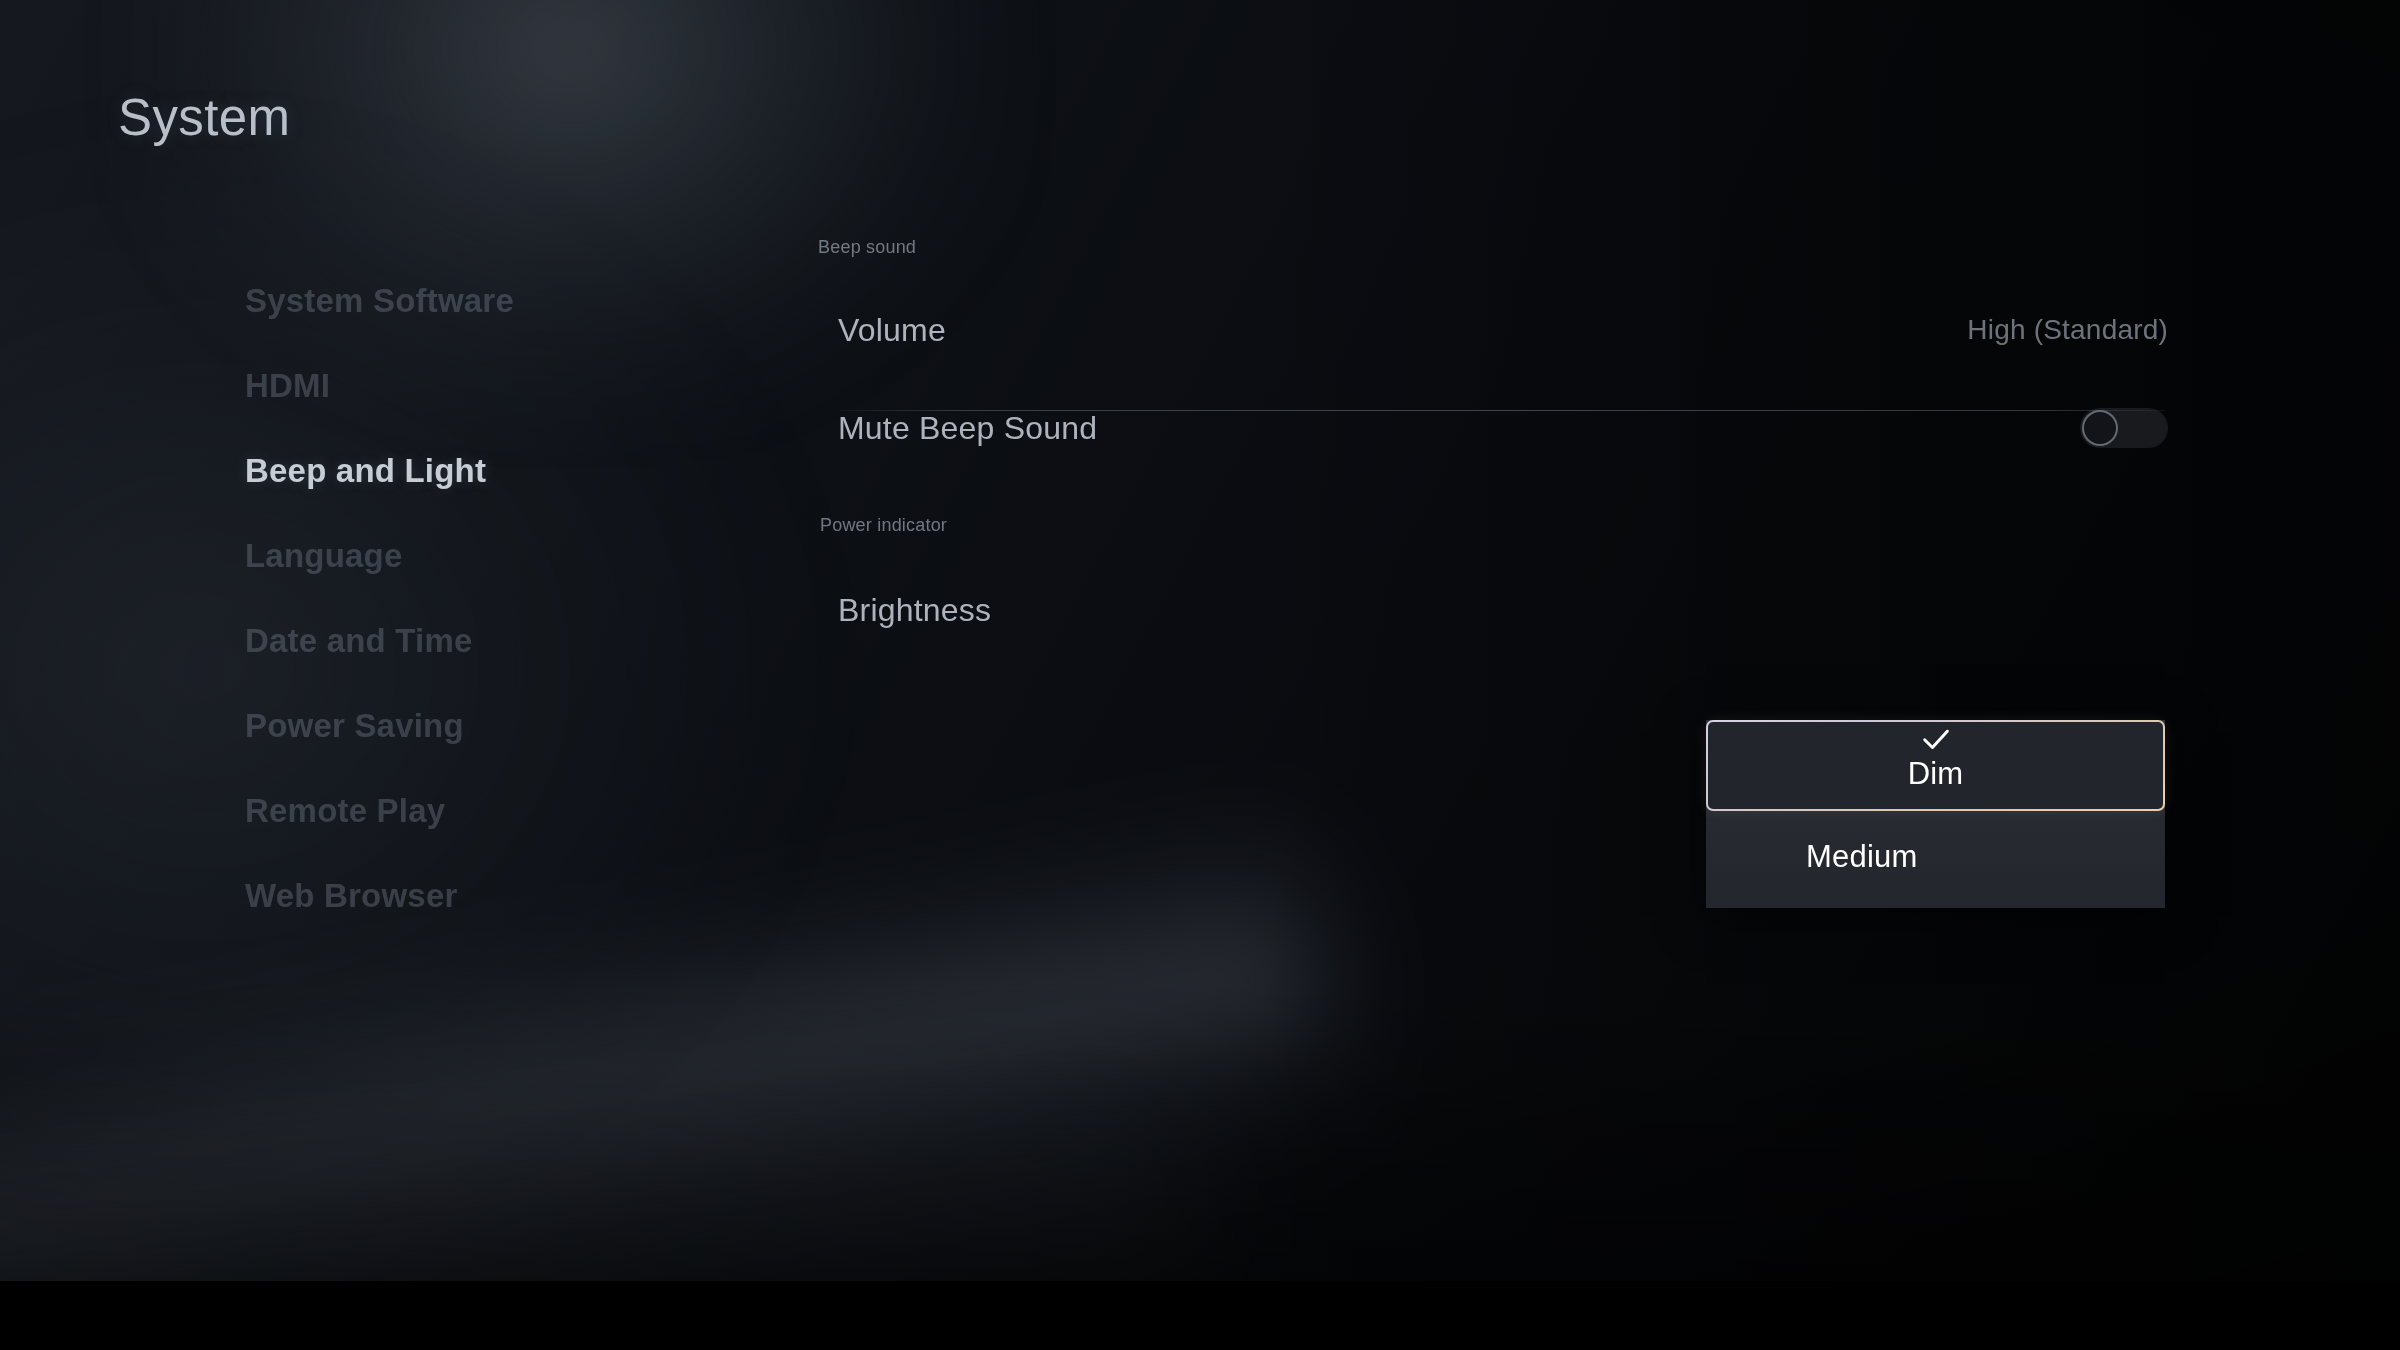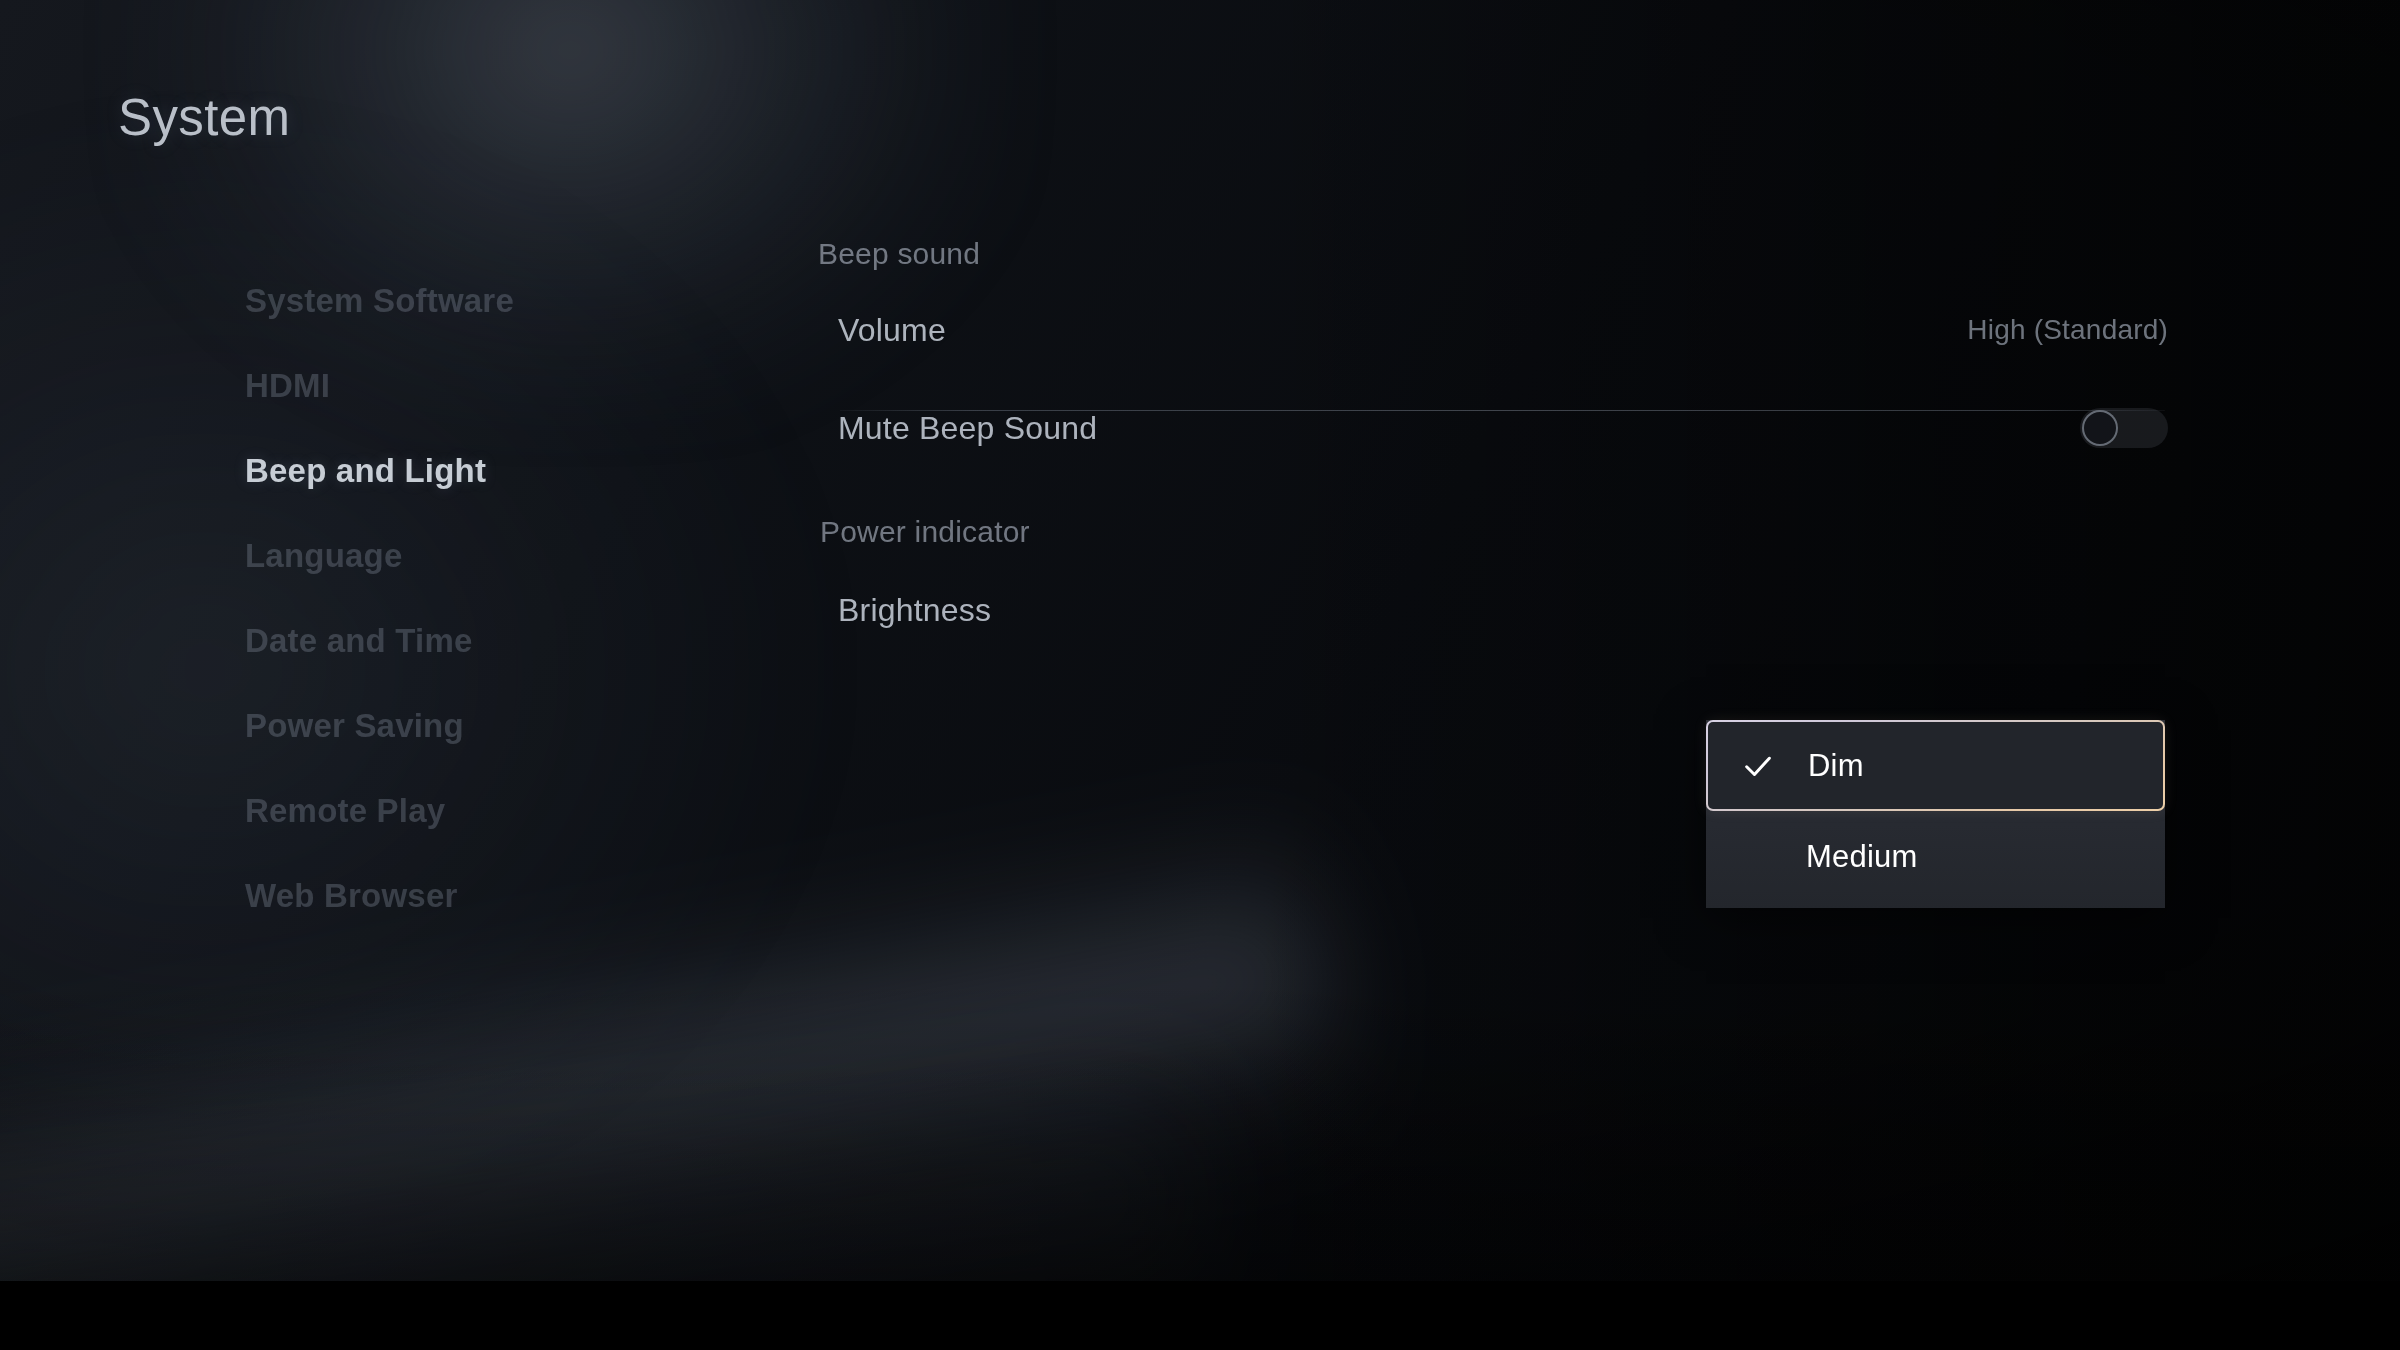--- a/index.html
+++ b/index.html
@@ -138,21 +138,21 @@
 
   
   .content {
     position: absolute;
     left: 818px;
     top: 0;
     width: 1350px;
   }
   .section-title {
     position: absolute;
-    font-size: 30px;
+    font-size: 18px;
     color: rgba(152,160,172,0.72);
     letter-spacing: 0.2px;
   }
   .section-title.beep   { left: 0px;  top: 237px; }
   .section-title.power  { left: 2px;  top: 515px; }
 
   .row {
     position: absolute;
     left: 20px;
     width: 1330px;
@@ -252,20 +252,21 @@
   .dd-item.selected {
     background: #22252b;
     border: 2px solid transparent;
     border-radius: 7px;
     background-image:
       linear-gradient(#22252b, #22252b),
       linear-gradient(160deg, #d8d2e4 0%, #cfc8d8 22%, #d7c8bd 55%, #e6c9a8 78%, #edcfa8 100%);
     background-origin: border-box;
     background-clip: padding-box, border-box;
     box-shadow: 0 0 14px rgba(220,200,190,0.10);
+    flex-direction: column;
   }
 </style>
 </head>
 <body>
 
 <div id="screen">
 
   <div class="bg-base"></div>
   <div class="bg-left-haze"></div>
   <div class="bg-top-glow"></div>

